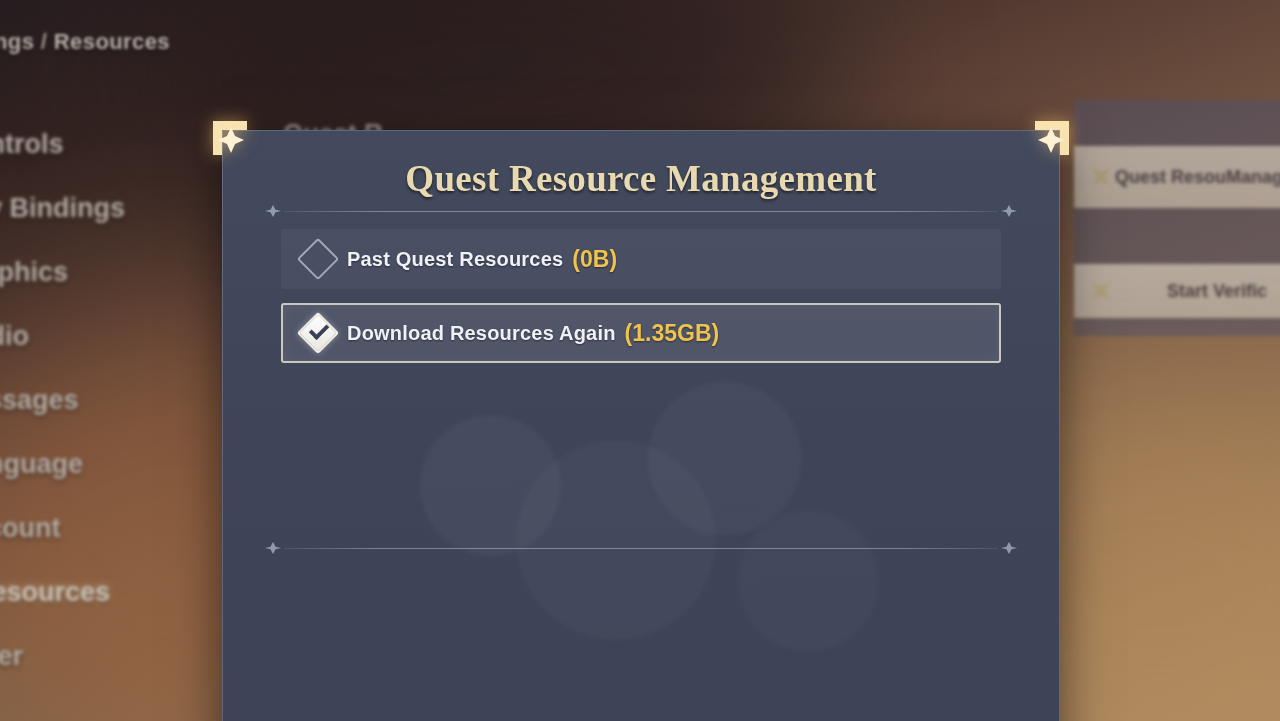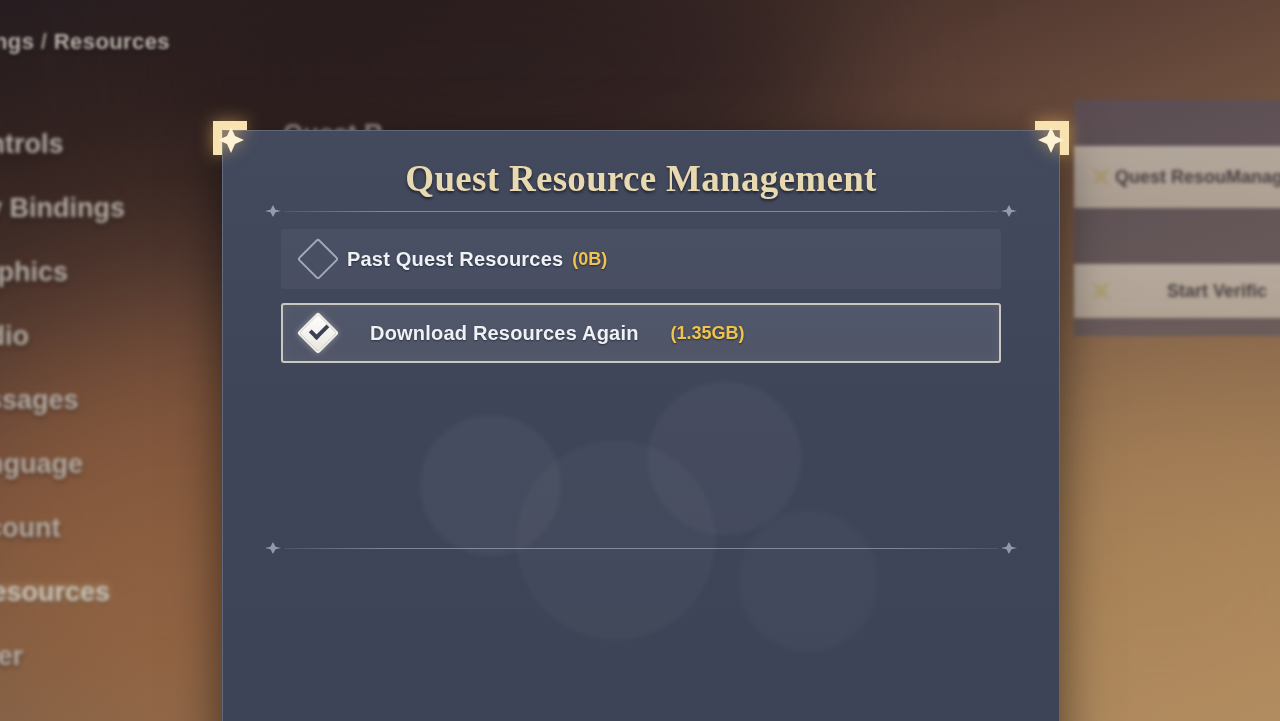--- a/index.html
+++ b/index.html
@@ -237,21 +237,20 @@
     margin-bottom: 14px;
     border: 2px solid transparent;
     border-radius: 3px;
     background: rgba(255,255,255,0.045);
     cursor: pointer;
   }
   .option-row.selected {
     background: rgba(255,255,255,0.085);
     border-color: rgba(232,228,214,0.80);
     box-shadow: inset 0 0 14px rgba(255,255,255,.05);
-    gap: 23px;
   }
 
   
   .cbx {
     width: 30px; height: 30px;
     flex: none;
     margin-right: 14px;
     position: relative;
     transform: rotate(45deg);
   }
@@ -279,21 +278,21 @@
 
   .opt-label {
     font-size: 20px;
     font-weight: bold;
     color: #eef1f6;
     letter-spacing: .2px;
     text-shadow: 0 1px 2px rgba(0,0,0,.45);
     white-space: nowrap;
   }
   .opt-size {
-    font-size: 18px;
+    font-size: 23px;
     font-weight: bold;
     color: #efc34e;
     margin-left: 9px;
     text-shadow: 0 1px 2px rgba(0,0,0,.45);
     white-space: nowrap;
   }
 
   
   .footer {
     position: absolute;

